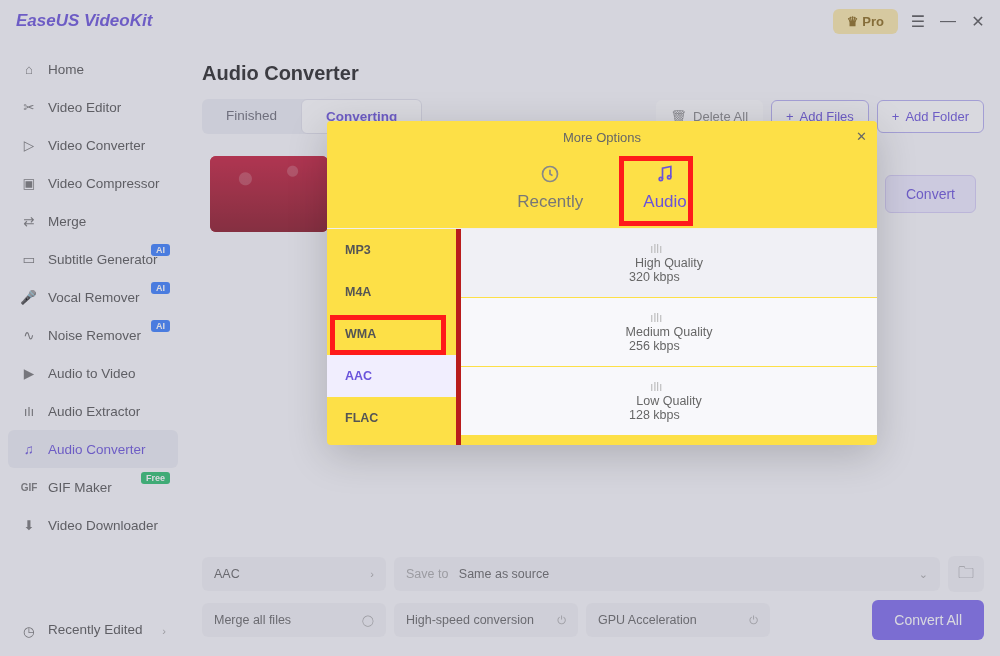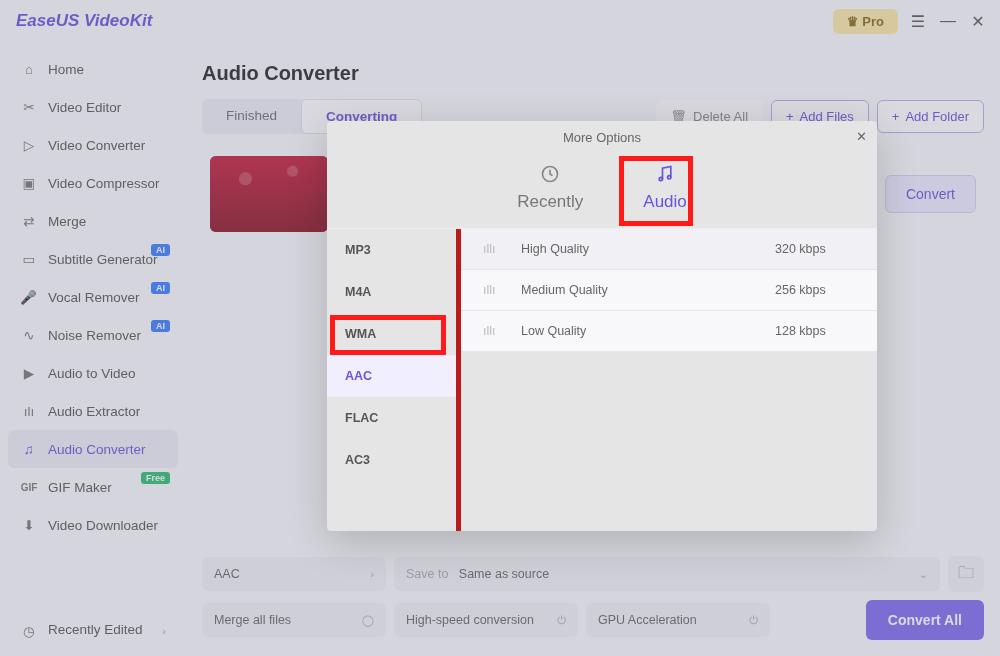--- a/index.html
+++ b/index.html
@@ -42,39 +42,39 @@
 .thumb { width: 118px; height: 76px; background: #c23; border-radius: 6px; position: relative; overflow:hidden; }
 .thumb::after{content:""; position:absolute; inset:0; background: radial-gradient(circle at 30% 30%, #fff3 6px, transparent 7px), radial-gradient(circle at 70% 20%, #fff3 5px, transparent 6px), linear-gradient(#c61d3b,#8b1525);}
 .thumb-badge { position: absolute; top: 4px; right: 4px; width: 16px; height: 16px; background: #333c; border-radius: 3px; color:#fff; font-size:10px; display:flex; align-items:center; justify-content:center; }
 .convert-btn { background: #eeebff; border: 1px solid #d6cef7; color: #6a53db; padding: 10px 20px; border-radius: 6px; font-size: 14px; }
 
 
 .footer { position: absolute; bottom: 8px; left: 16px; right: 16px; }
 .footer-row { display: flex; align-items: center; gap: 8px; margin-bottom: 8px; }
 .select-box { display: flex; align-items: center; justify-content: space-between; background: #f2f2f6; border-radius: 6px; padding: 10px 12px; font-size: 12.5px; color: #666; }
 .sbox1 { width: 184px; } .sbox2 { flex: 1; } .sbox3 { width: 184px; } .sbox4 { width: 184px; }
-.convert-all { background: #7d6aee; color: #fff; padding: 12px 22px; border-radius: 6px; font-size: 14px; font-weight: 700; }
+.convert-all { background: #7d6aee; color: #fff; padding: 12px 22px; border-radius: 6px; font-size: 14px; font-weight: 400; }
 .folder-btn { width: 36px; height: 36px; background: #f2f2f6; border-radius: 6px; display:flex; align-items:center; justify-content:center; color:#888; }
 
 
 .overlay { position: absolute; inset: 0; background: rgba(120,120,140,0.28); }
-.modal { position: absolute; left: 327px; top: 121px; width: 550px; height: 410px; background: #e5e5e5; border-radius: 4px; box-shadow: 0 10px 40px rgba(0,0,0,.18); display: flex; flex-direction: column; }
+.modal { position: absolute; left: 327px; top: 121px; width: 550px; height: 324px; background: #fde047; border-radius: 4px; box-shadow: 0 10px 40px rgba(0,0,0,.18); display: flex; flex-direction: column; }
 .modal-head { height: 32px; display: flex; align-items: center; justify-content: center; position: relative; font-size: 13px; color: #666; }
 .modal-close { position: absolute; right: 10px; top: 8px; color: #666; }
 .modal-tabs { height: 76px; display: flex; align-items: center; justify-content: center; gap: 60px; border-bottom: 1px solid #eee; }
 .mtab { display: flex; flex-direction: column; align-items: center; gap: 6px; font-size: 17px; color: #777; position: relative; padding-bottom: 8px; }
 .mtab.active { color: #6a53db; }
 .mtab.active::after { content:""; position:absolute; bottom:-4px; width: 18px; height: 3px; background: #6a53db; border-radius: 2px; }
 .micon { width: 24px; height: 24px; display: flex; align-items: center; justify-content: center; }
 .modal-body { flex: 1; display: flex; overflow: hidden; }
 .fmt-list { width: 134px; border-right: 5px solid #b91c1c; overflow-y: auto; }
 .fmt-item { padding: 14px 18px; font-size: 12.5px; font-weight: 600; color: #555; }
 .fmt-item.active { background: #f1eefe; color: #6a53db; }
 .ql-list { flex: 1; }
-.ql-row { display: flex; align-items: center; padding: 13px 22px; font-size: 12.5px; color: #666; background: #f8f8fb; margin-bottom: 1px; }
+.ql-row { display: flex; align-items: center; padding: 13px 22px; font-size: 12.5px; color: #666; background: #f8f8fb; margin-bottom: 1px; flex-direction: column; }
 .ql-row:first-child { background: #f0f0f5; }
 .ql-row .wave { width: 22px; margin-right: 16px; color: #bbb; display:flex; align-items:center; }
 .ql-row .name { flex: 1; }
 .ql-row .rate { width: 80px; text-align: left; }
 
 
 .hl { position: absolute; border: 5px solid #ff1a1a; pointer-events: none; }
 .hl1 { left: 619px; top: 156px; width: 74px; height: 70px; }
 .hl2 { left: 330px; top: 315px; width: 116px; height: 40px; }
 

